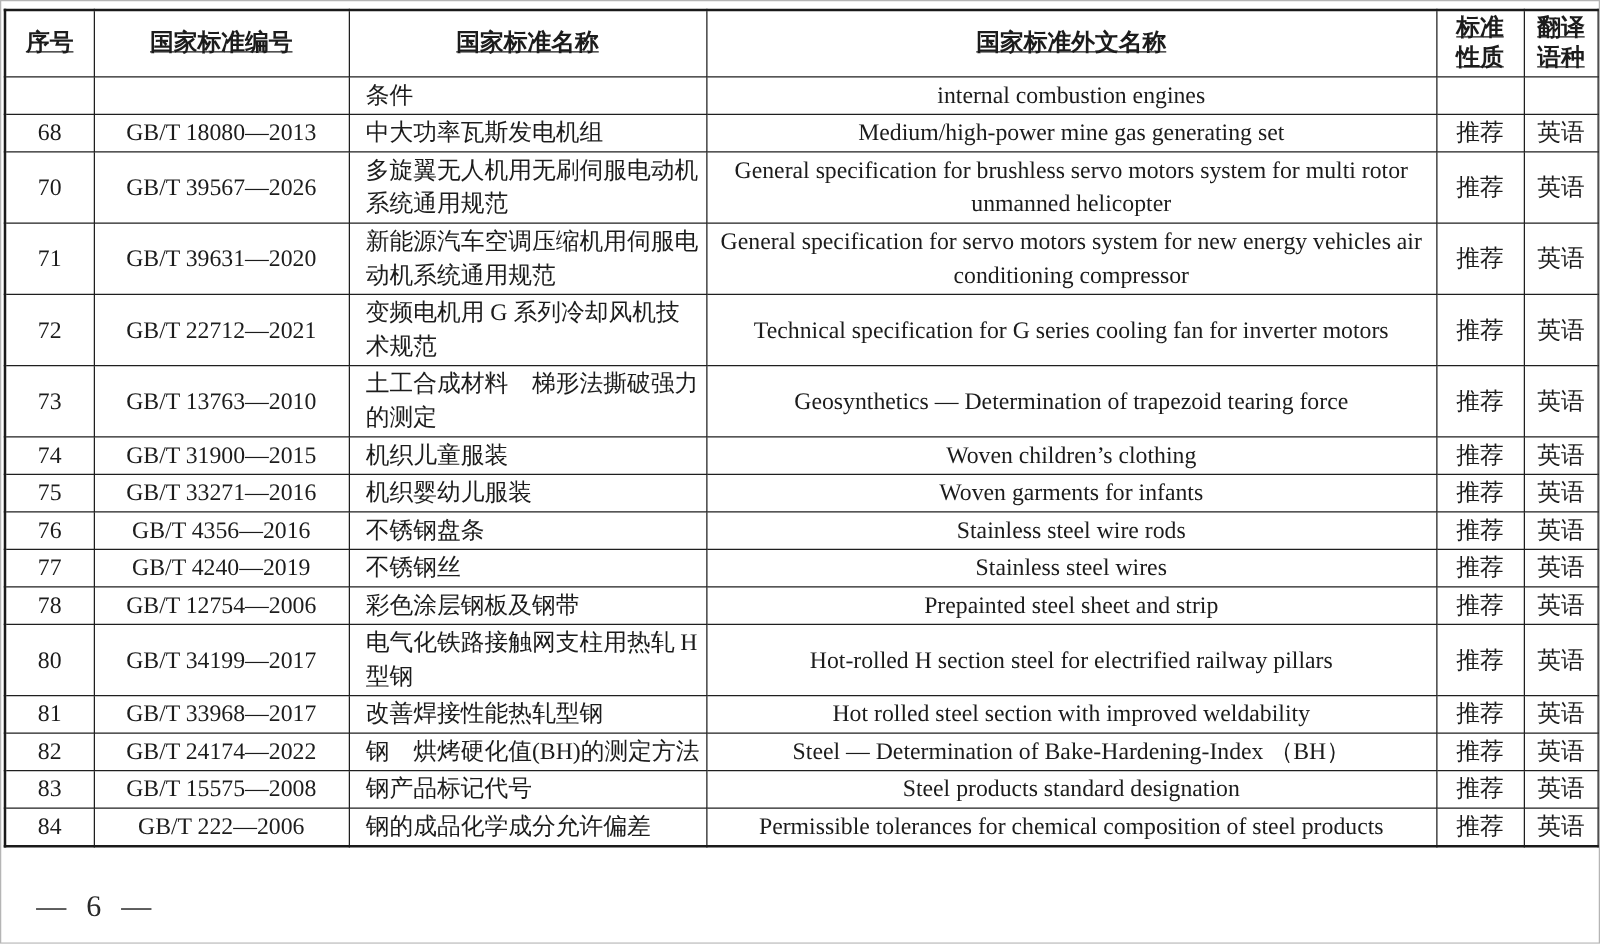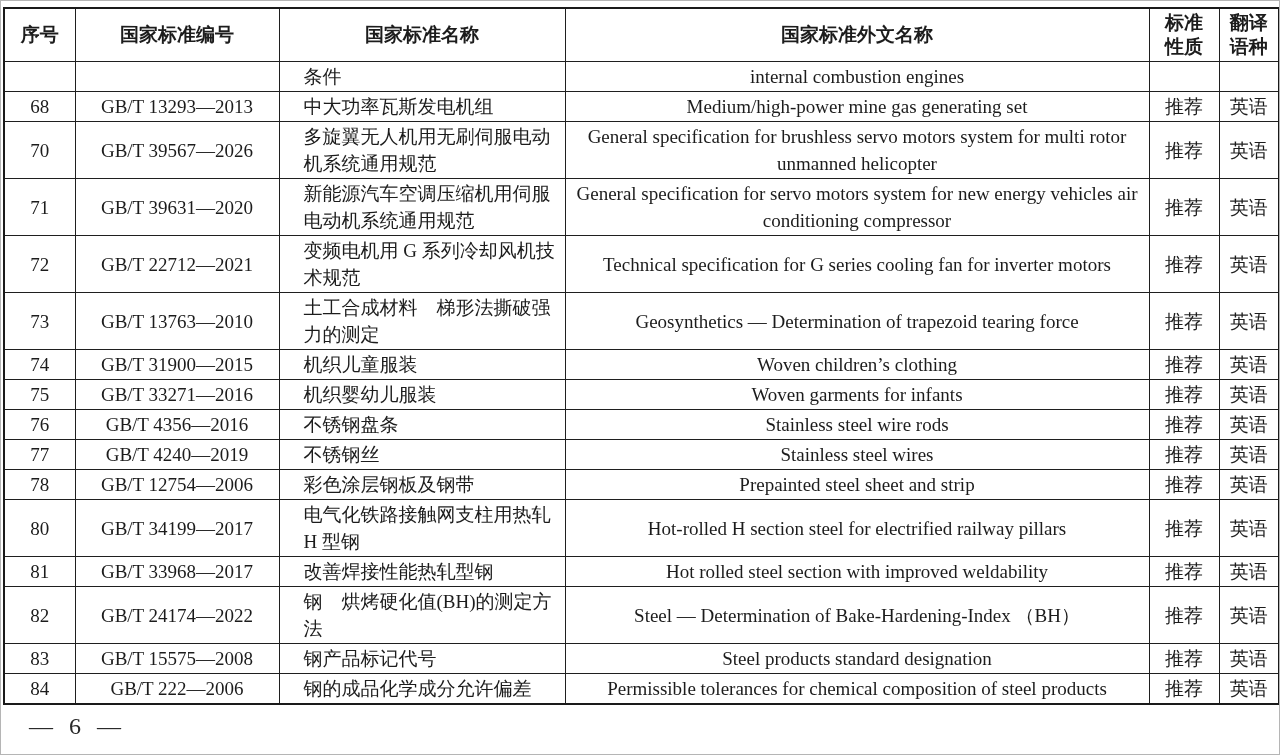--- a/index.html
+++ b/index.html
@@ -25,33 +25,33 @@
   }
   .standards th, .standards td {
     border: 1.5px solid #1f1f1f;
     text-align: center;
     vertical-align: middle;
     font-size: 19px;
     line-height: 27px;
     color: #1c1c1c;
     overflow: hidden;
   }
-  .standards thead tr { height: 52px; }
+  .standards thead tr { height: 52px; text-decoration: underline; }
   .standards th {
     font-family: "Liberation Sans", "DejaVu Sans", sans-serif;
     font-weight: bold;
     font-size: 19px;
     line-height: 24px;
     padding: 2px 2px;
   }
   .standards tbody tr { height: 28px; }
   .standards td { padding: 1px 4px; font-family: "Liberation Serif", serif; }
   .standards td.cn-name {
     text-align: left;
-    padding-left: 24px;
+    padding-left: 13px;
     padding-right: 2px;
   }
   .two-line span { display: block; }
   .page-number {
     position: absolute;
     left: 28px;
     top: 712px;
     font-size: 24px;
     word-spacing: 10px;
     color: #2a2a2a;
@@ -92,21 +92,21 @@
         <tr>
           <td></td>
           <td></td>
           <td class="cn-name">条件</td>
           <td>internal combustion engines</td>
           <td></td>
           <td></td>
         </tr>
         <tr>
           <td>68</td>
-          <td>GB/T 13293—2013</td>
+          <td>GB/T 18080—2013</td>
           <td class="cn-name">中大功率瓦斯发电机组</td>
           <td>Medium/high-power mine gas generating set</td>
           <td>推荐</td>
           <td>英语</td>
         </tr>
         <tr>
           <td>70</td>
           <td>GB/T 39567—2026</td>
           <td class="cn-name">多旋翼无人机用无刷伺服电动机系统通用规范</td>
           <td>General specification for brushless servo motors system for multi rotor unmanned helicopter</td>

